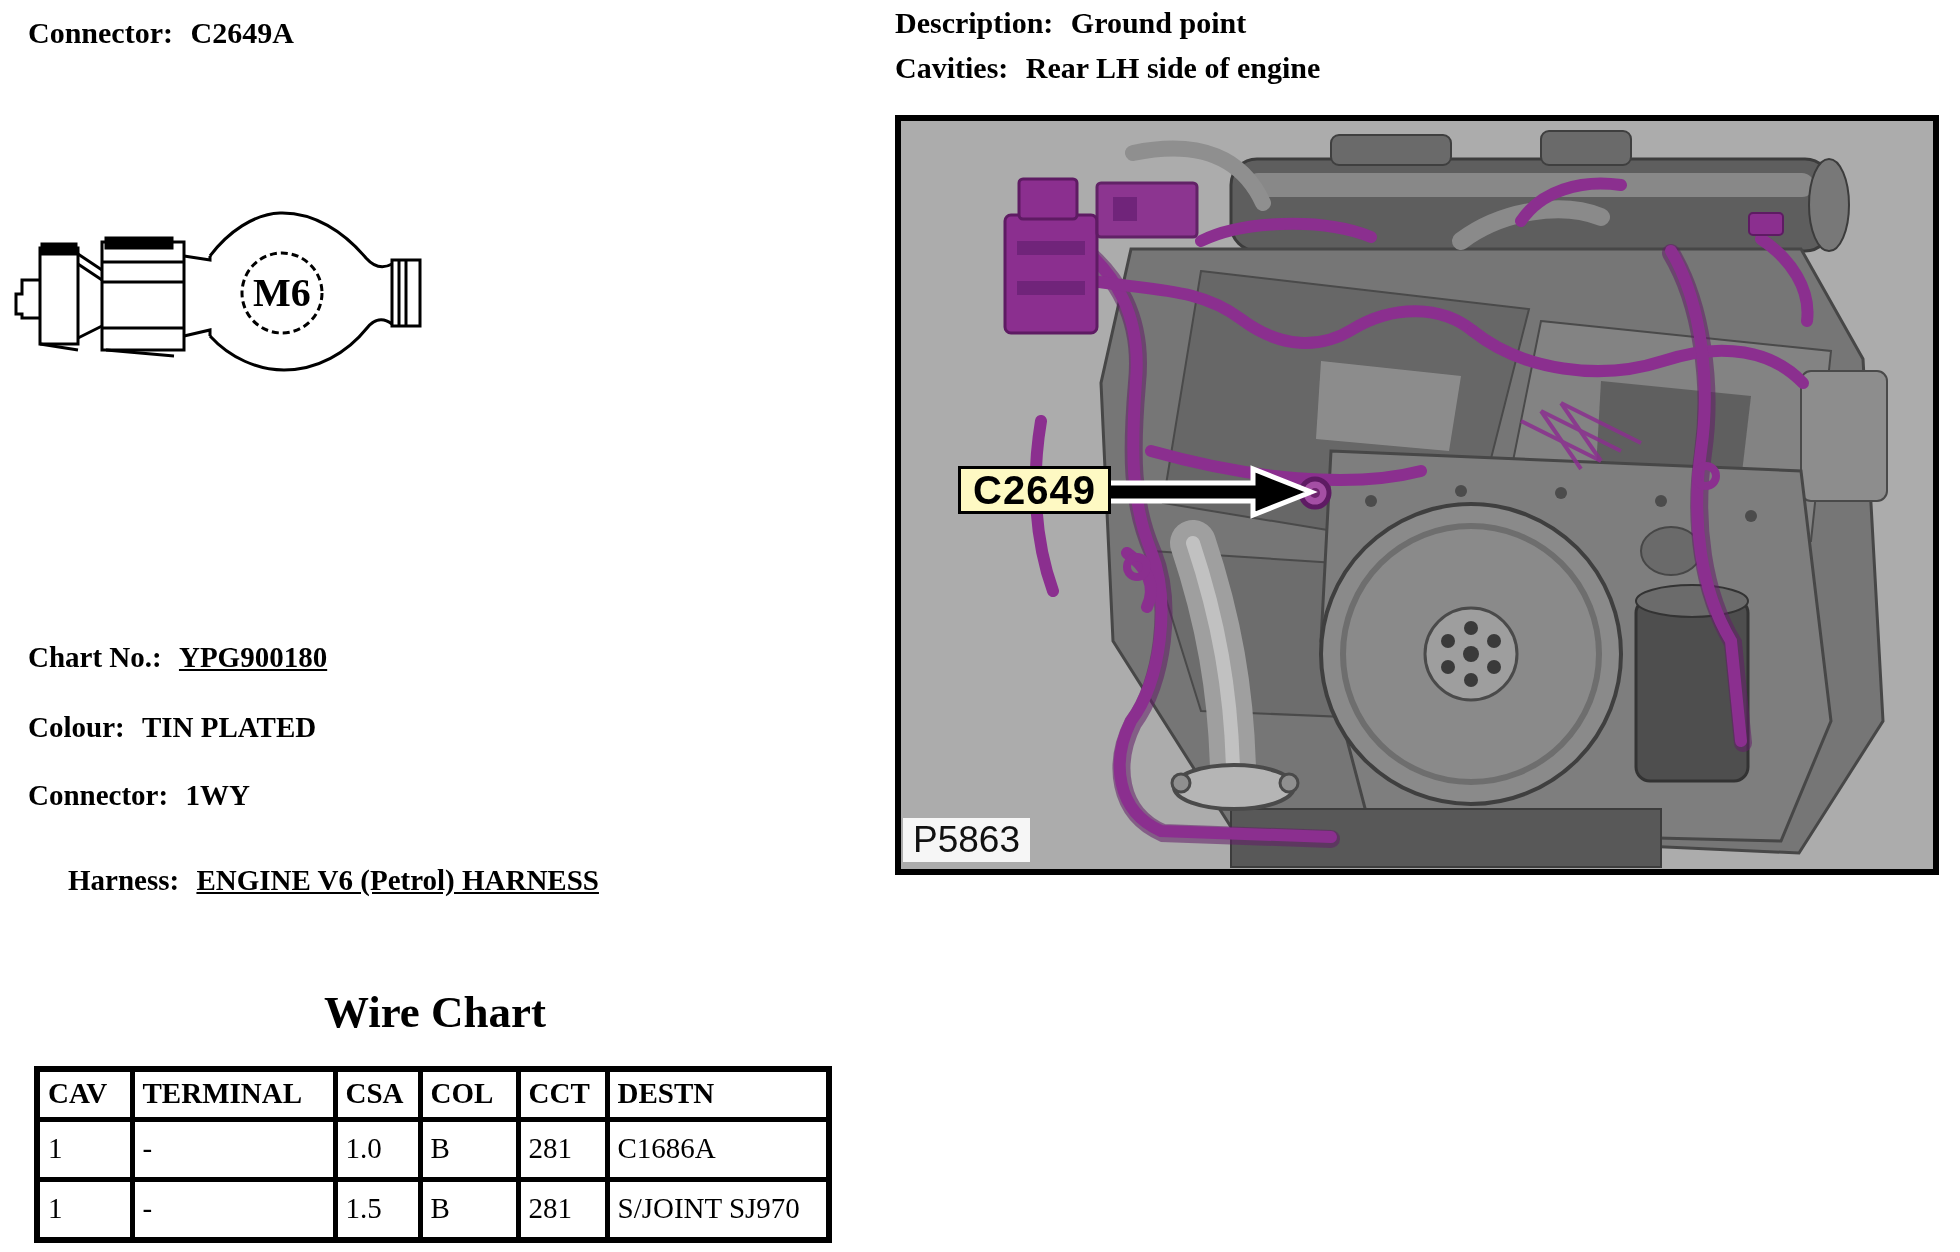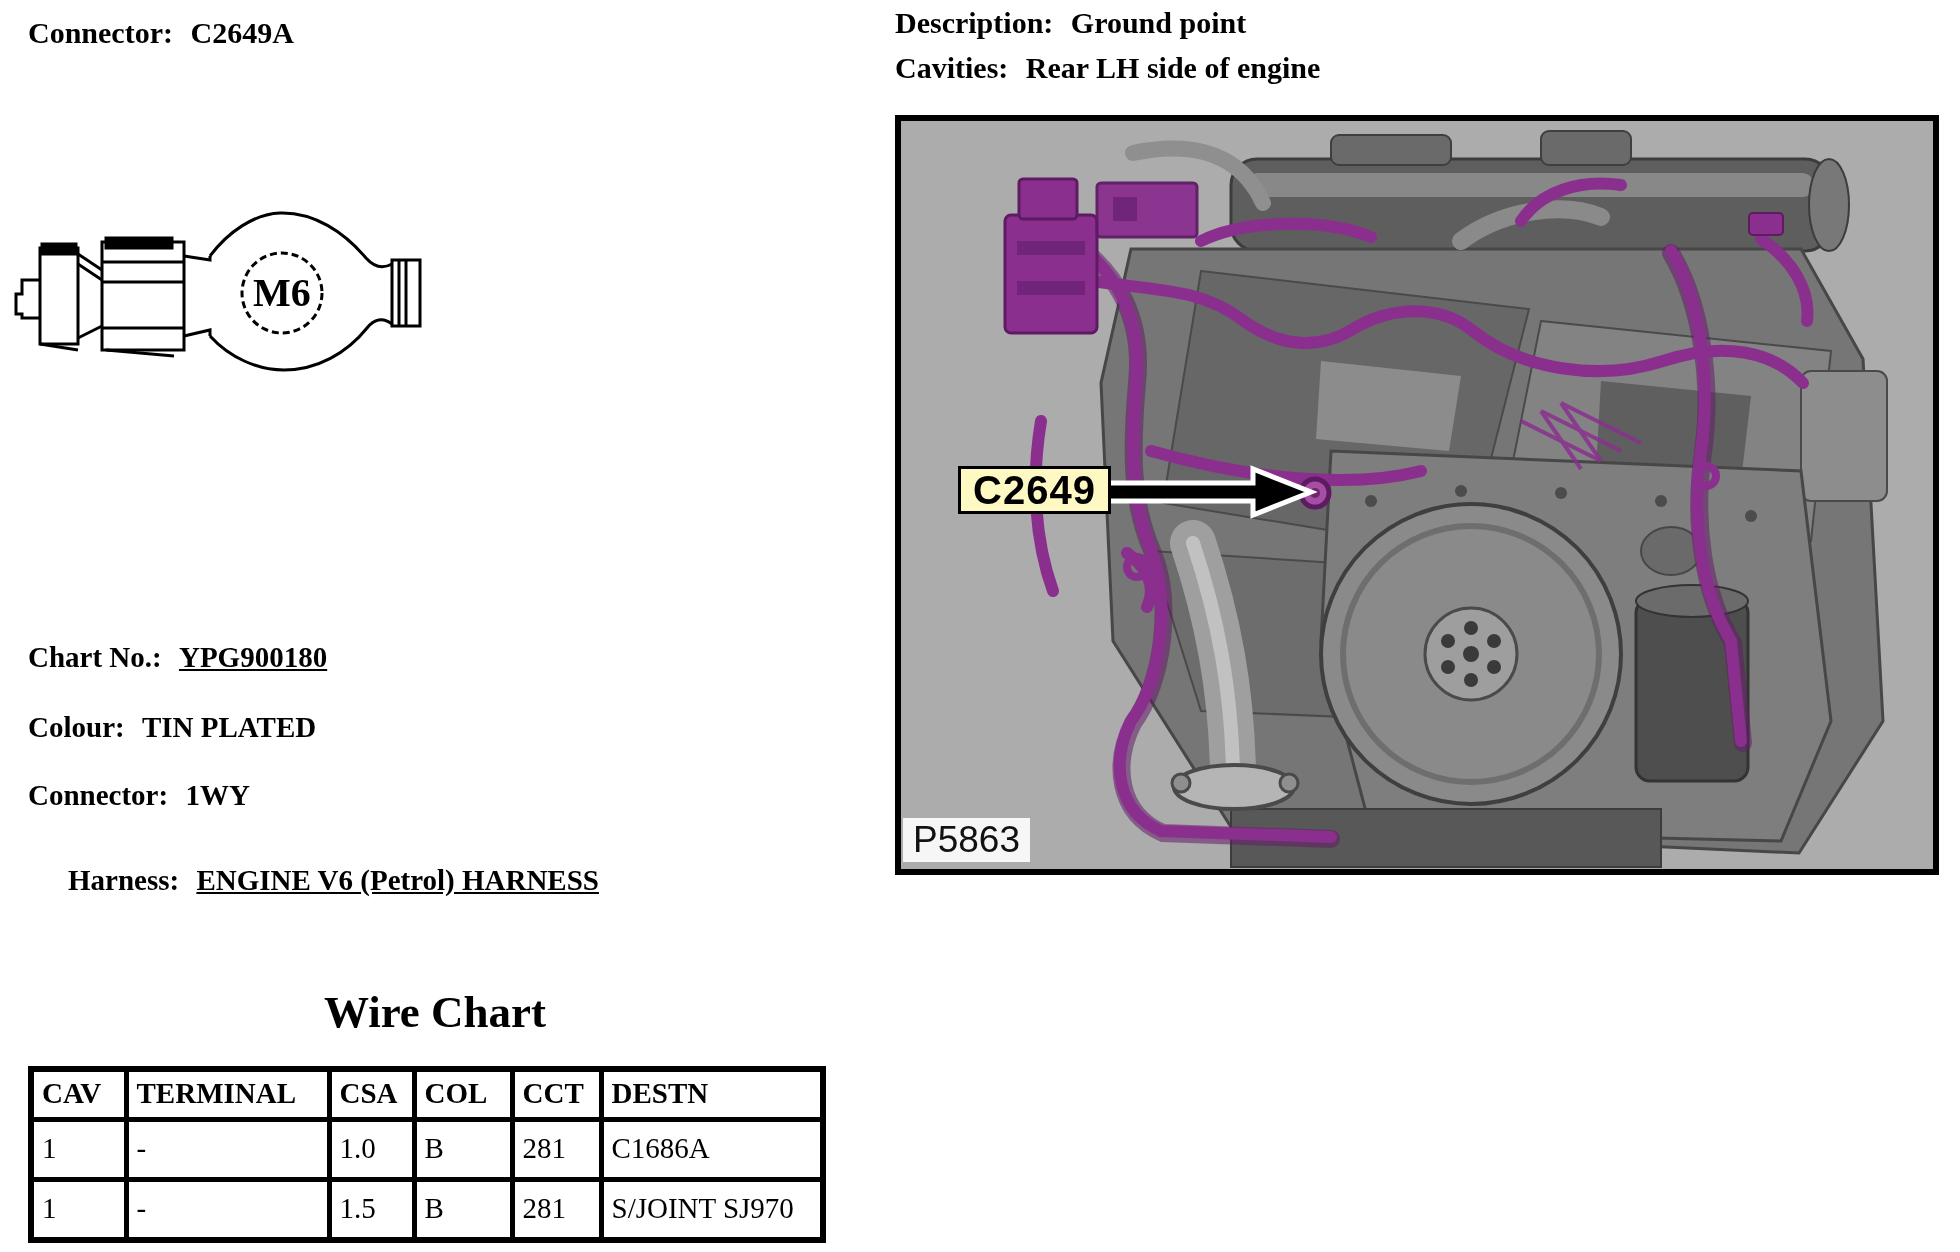--- a/index.html
+++ b/index.html
@@ -112,21 +112,21 @@
   <span>Connector:</span>
   <span class="val"><span class="plain-text">1WY</span></span>
 </div>
 <div class="abs fieldline" style="left:28px; top:864px;margin-left:40px;">
   <span>Harness:</span>
   <span class="val"><span class="green-text">ENGINE V6 (Petrol) HARNESS</span></span>
 </div>
 
 <div class="abs chart-title" style="left:30px; top:986px; width:810px;">Wire Chart</div>
 
-<table class="wire abs" style="left:28px; top:1066px; width:792px;">
+<table class="wire abs" style="left:34px; top:1066px; width:792px;">
   <colgroup>
     <col style="width:95px;">
       <col style="width:203px;">
       <col style="width:85px;">
     <col style="width:98px;">
       <col style="width:89px;">
       <col style="width:222px;">
   </colgroup>
   <thead>
     <tr>

